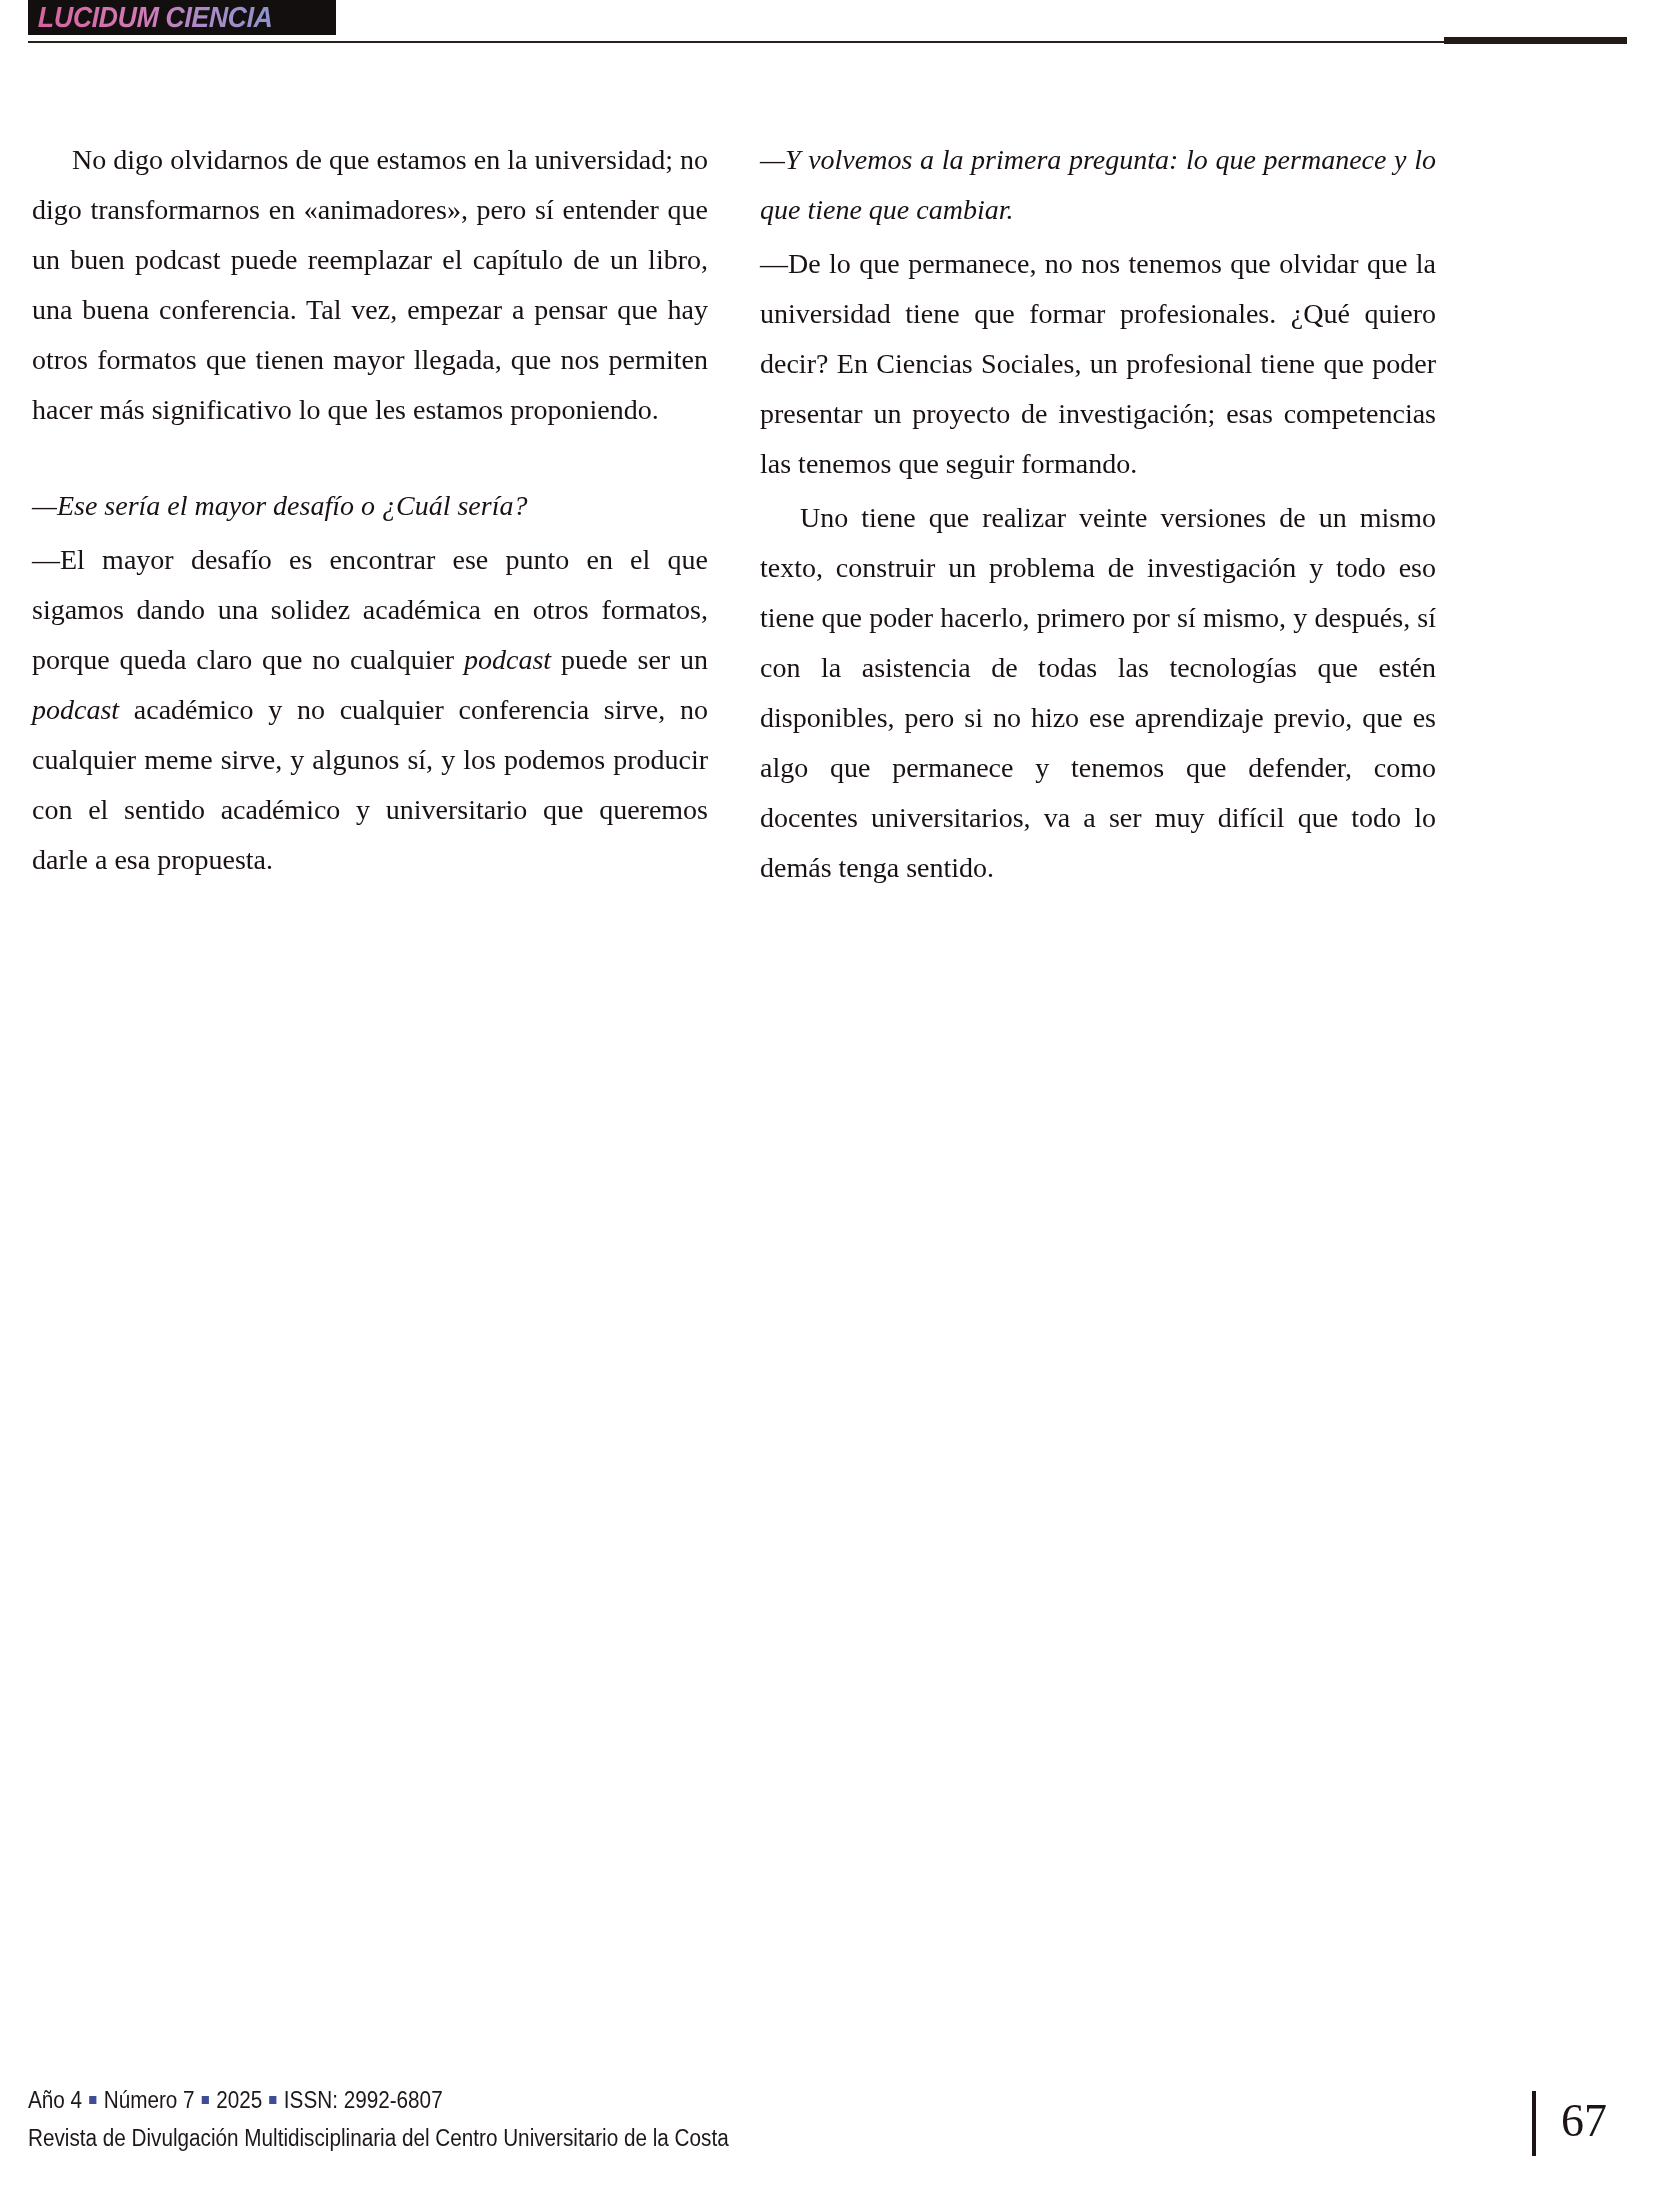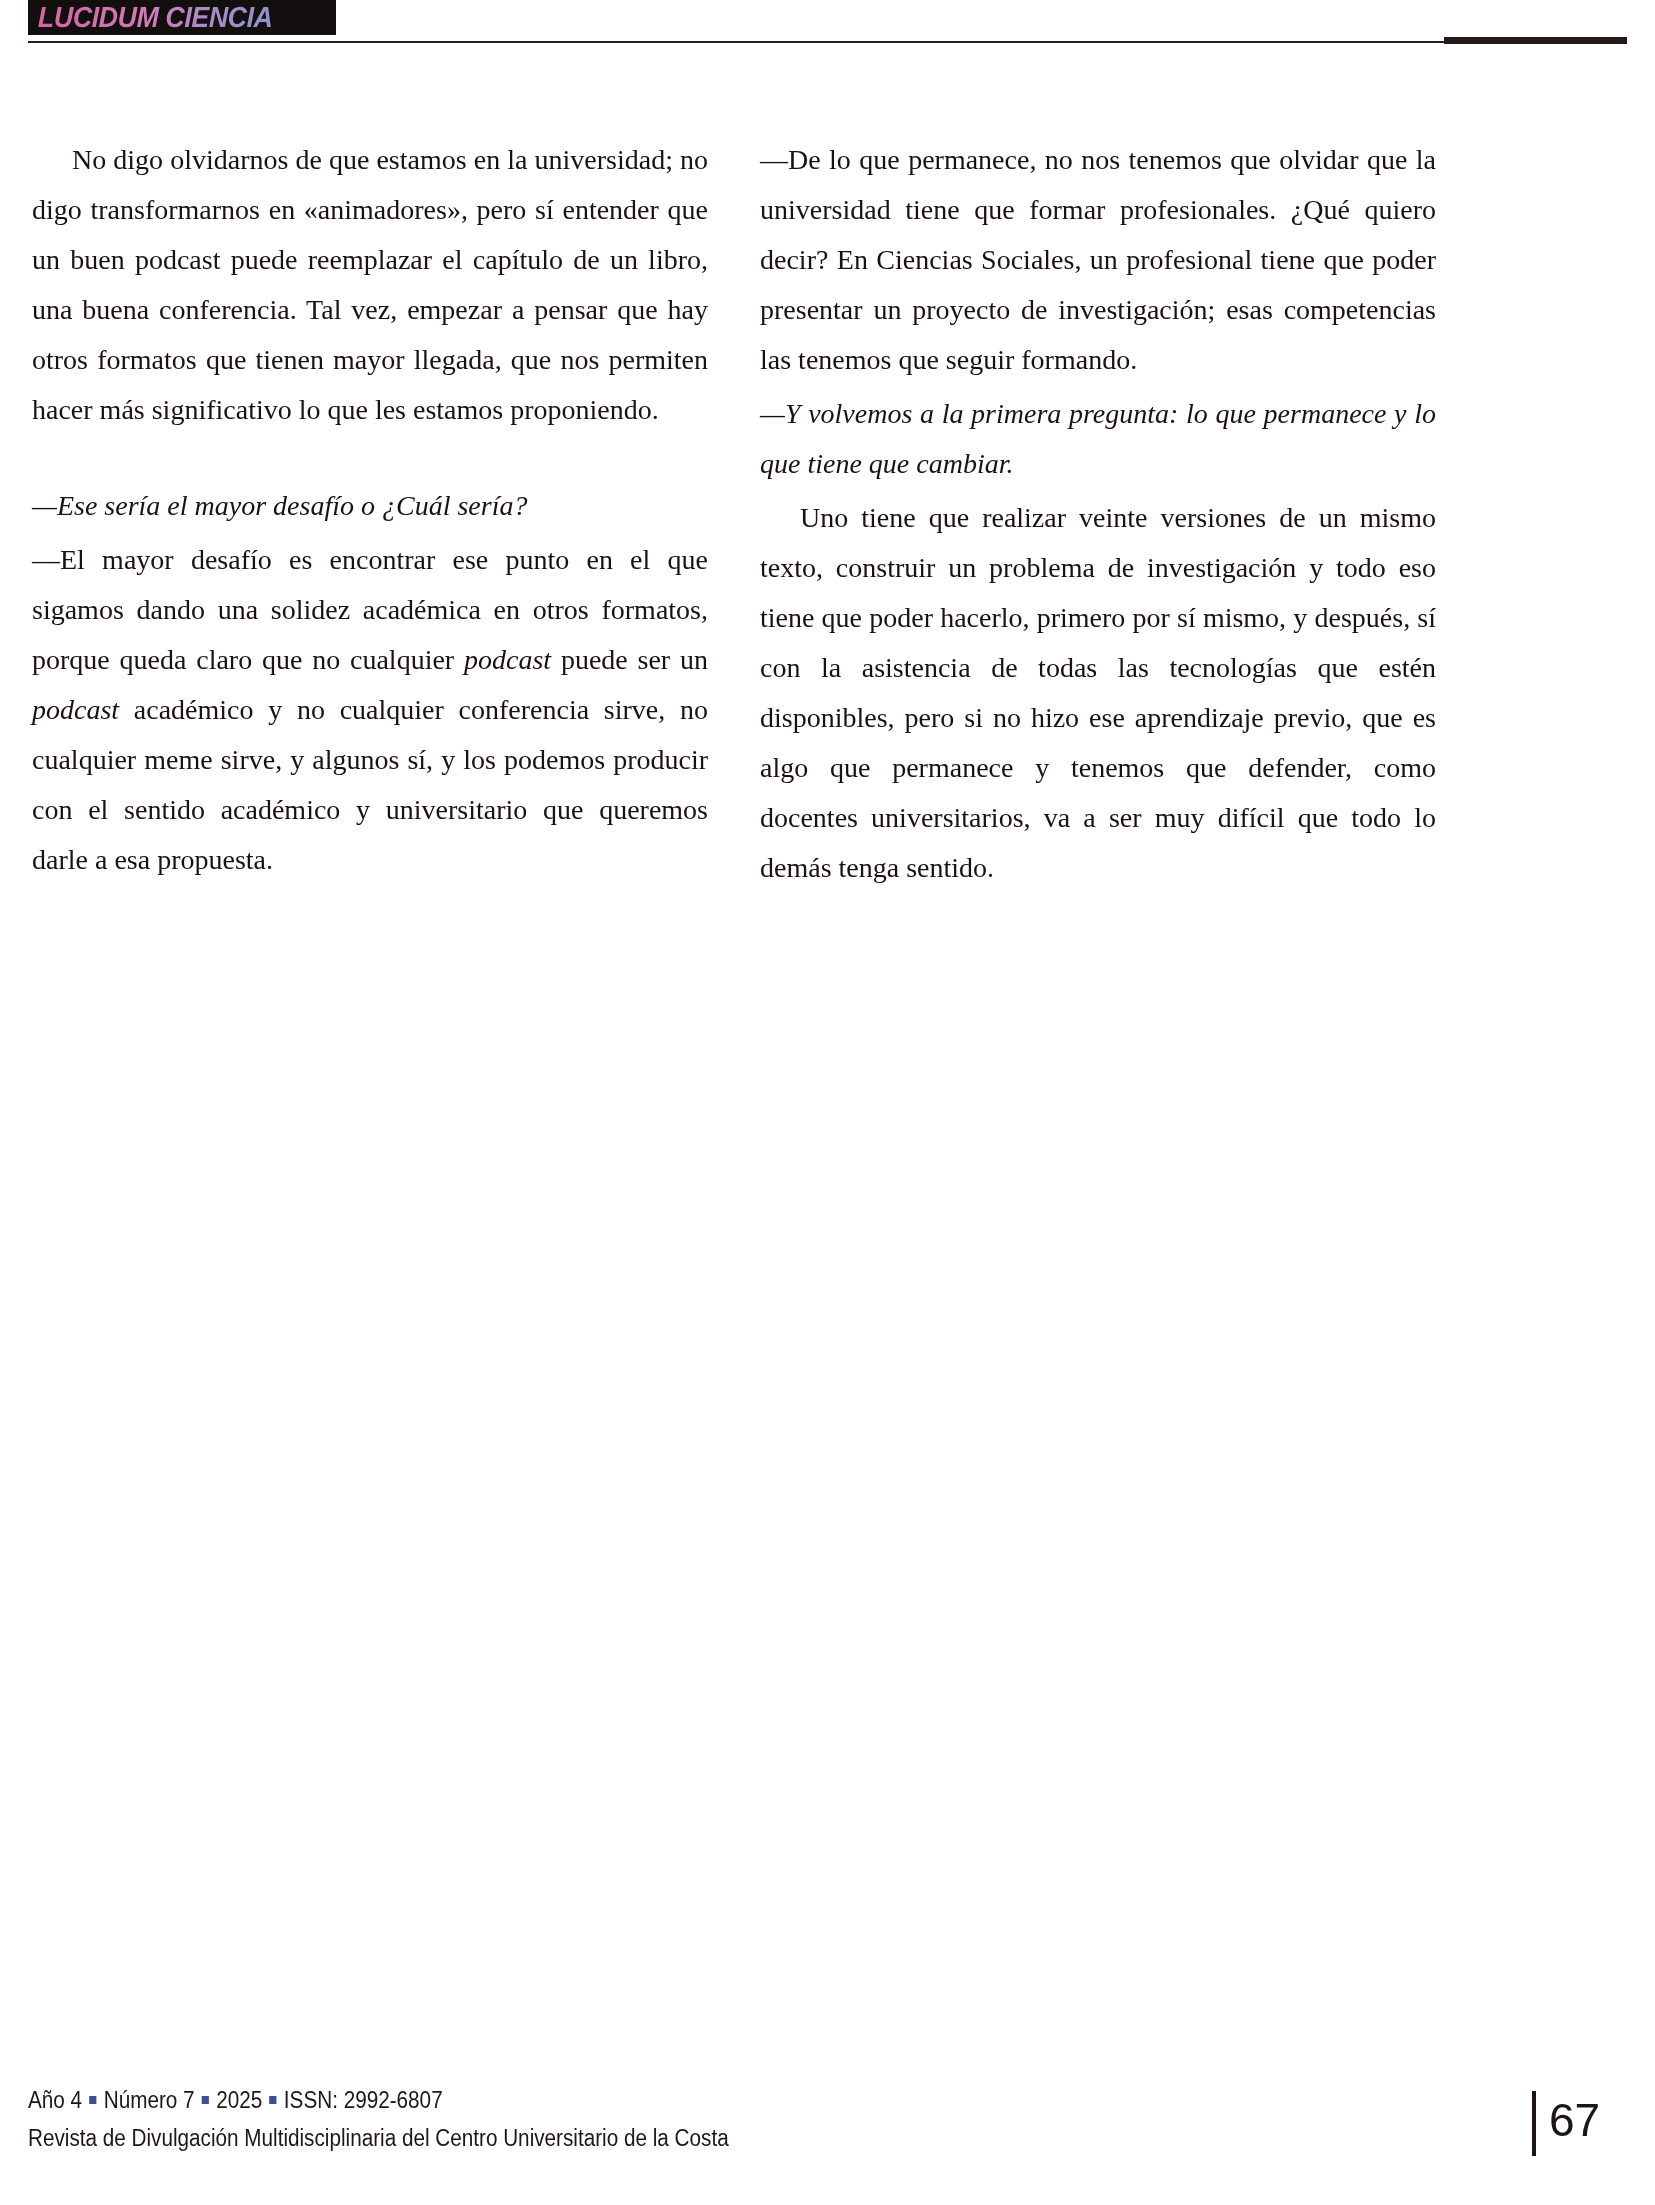--- a/index.html
+++ b/index.html
@@ -131,25 +131,25 @@
   .page-rule {
     position: absolute;
     right: 91px;
     top: 10.3px;
     width: 3.7px;
     height: 65px;
     background: #1d1515;
   }
   .page-number {
     position: absolute;
-    right: 12px;
+    right: 0;
     top: 4.4px;
     width: 66px;
     text-align: left;
-    font-family: Liberation Sans, sans-serif;
+    font-family: Liberation Serif, serif;
     font-size: 46px;
     line-height: 71px;
     color: #1d1515;
   }
 </style>
 </head>
 <body>
 
 <div class="running-head">
   <div class="rh-black-bar"></div>
@@ -164,23 +164,23 @@
 
     <p class="para indent">No digo olvidarnos de que estamos en la universidad; no digo transformarnos en «animadores», pero sí entender que un buen podcast puede reemplazar el capítulo de un libro, una buena conferencia. Tal vez, empezar a pensar que hay otros formatos que tienen mayor llegada, que nos permiten hacer más significativo lo que les estamos proponiendo.</p>
 
     <p class="para q gap-before">—Ese sería el mayor desafío o ¿Cuál sería?</p>
 
     <p class="para"><span>—El mayor desafío es encontrar ese punto en el que sigamos dando una solidez académica en otros formatos, porque queda claro que no cualquier </span><em>podcast</em><span> puede ser un </span><em>podcast</em><span> académico y no cualquier conferencia sirve, no cualquier meme sirve, y algunos sí, y los podemos producir con el sentido académico y universitario que queremos darle a esa propuesta.</span></p>
   </div>
 
   <div class="column">
 
+    <p class="para q">—Y volvemos a la primera pregunta: lo que permanece y lo que tiene que cambiar.</p>
+
     <p class="para">—De lo que permanece, no nos tenemos que olvidar que la universidad tiene que formar profesionales. ¿Qué quiero decir? En Ciencias Sociales, un profesional tiene que poder presentar un proyecto de investigación; esas competencias las tenemos que seguir formando.</p>
-
-    <p class="para q">—Y volvemos a la primera pregunta: lo que permanece y lo que tiene que cambiar.</p>
 
     <p class="para indent">Uno tiene que realizar veinte versiones de un mismo texto, construir un problema de investigación y todo eso tiene que poder hacerlo, primero por sí mismo, y después, sí con la asistencia de todas las tecnologías que estén disponibles, pero si no hizo ese aprendizaje previo, que es algo que permanece y tenemos que defender, como docentes universitarios, va a ser muy difícil que todo lo demás tenga sentido.</p>
   </div>
 </div>
 
 <div class="footer">
 
   <div class="footer-text footer-line-1">
     <span>Año 4</span><span class="sep"></span><span>Número 7</span><span class="sep"></span><span>2025</span><span class="sep"></span><span>ISSN: 2992-6807</span>
   </div>

